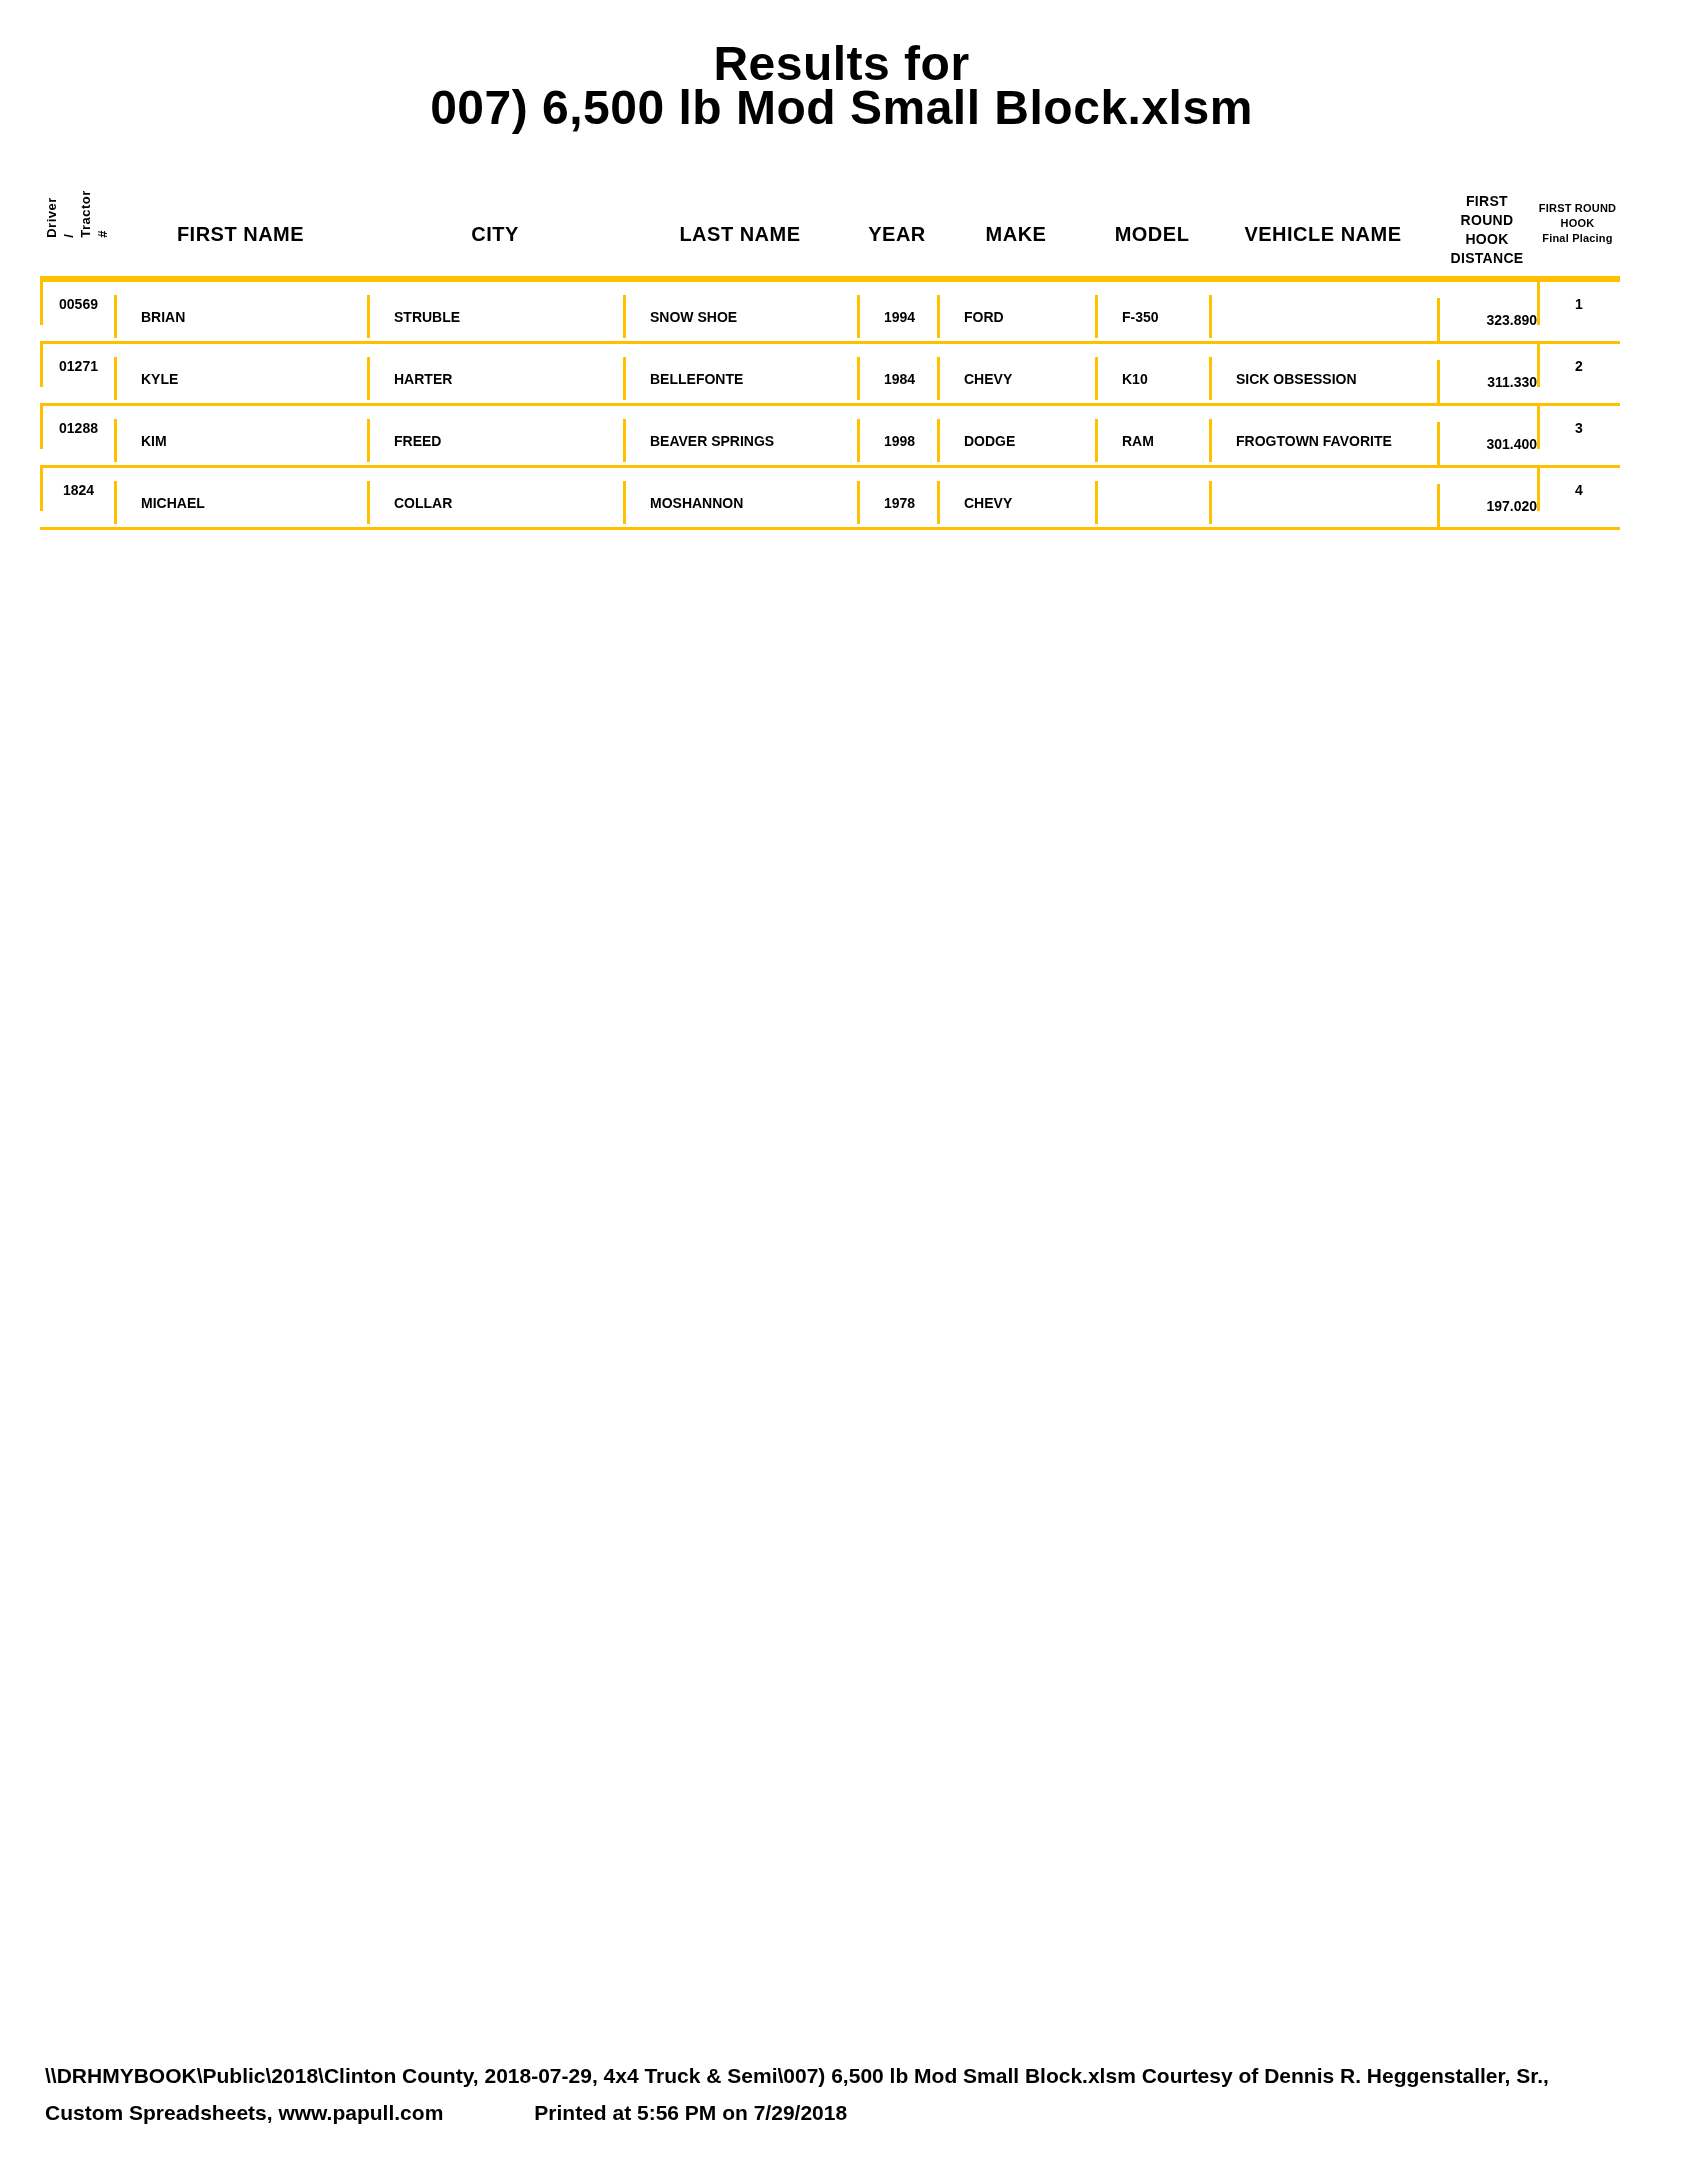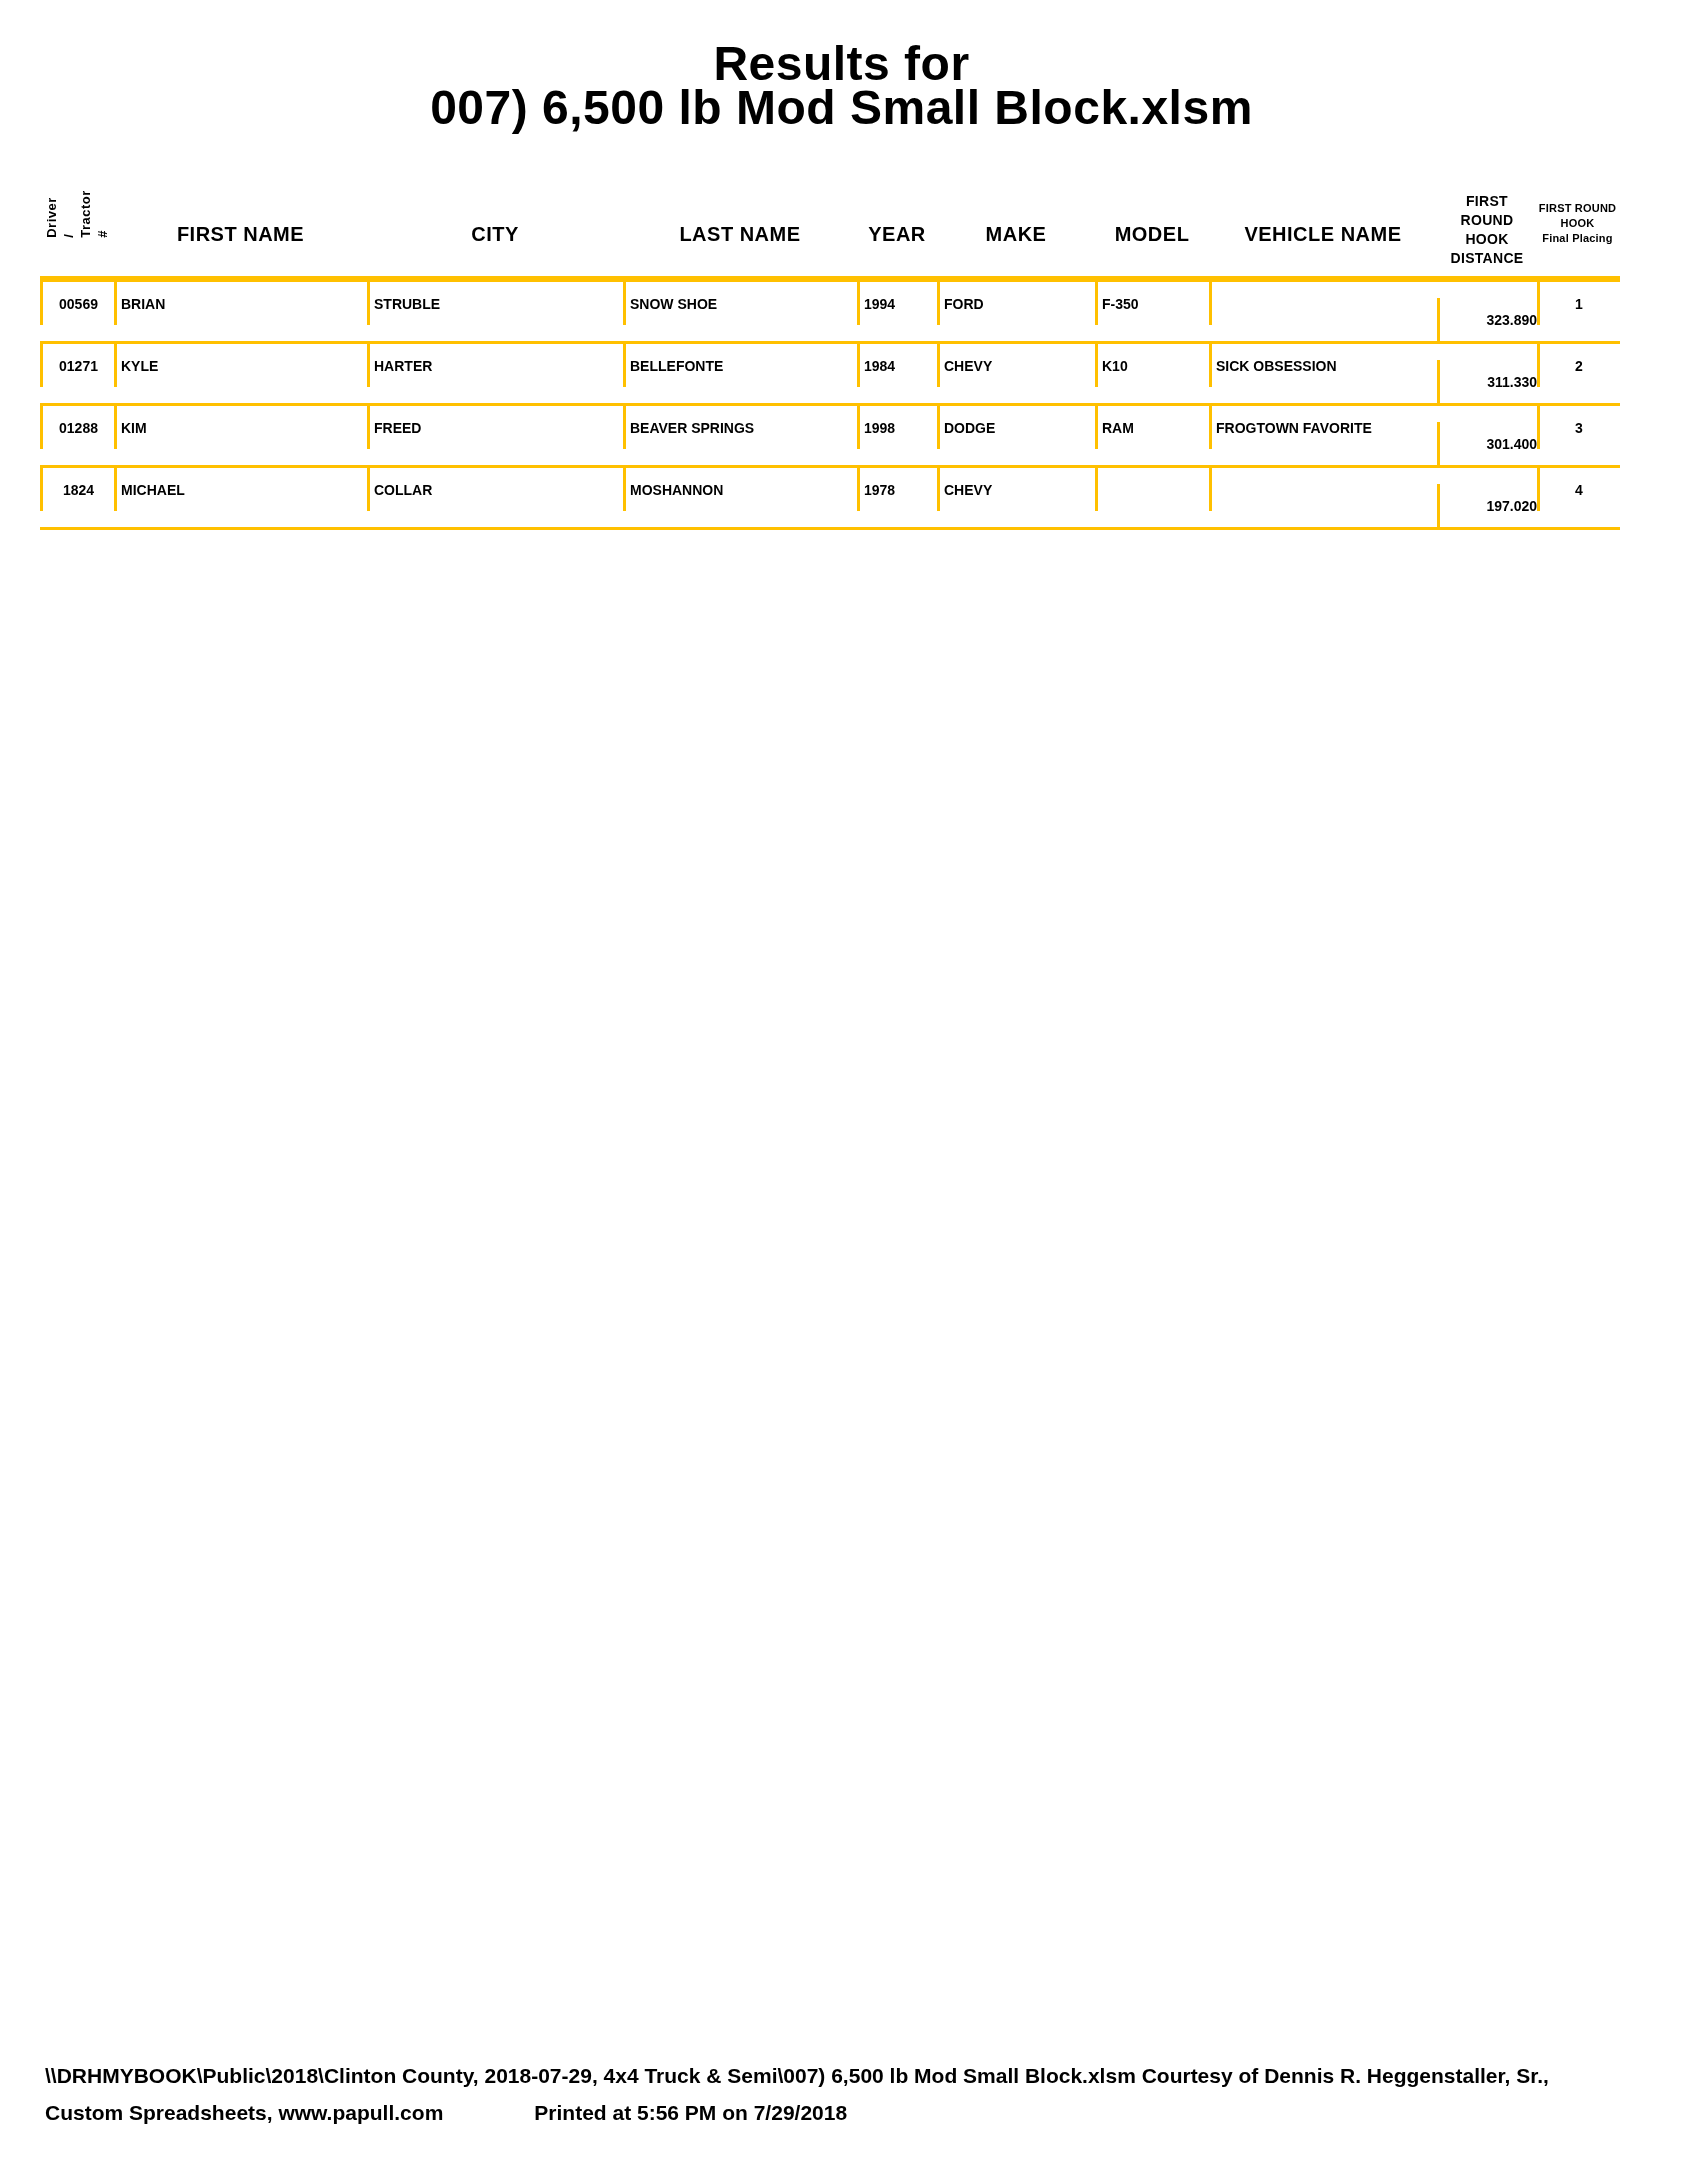--- a/index.html
+++ b/index.html
@@ -86,21 +86,21 @@
   .data-cell {
     height: 43px;
     border-left: 3px solid var(--gold);
     display: flex;
     align-items: center;
     font-size: 14px;
     font-weight: 700;
     overflow: hidden;
     white-space: nowrap;
   }
-  .al { justify-content: flex-start; padding-left: 4px; }
+  .al { justify-content: flex-start; padding-left: 24px; margin-top: 13px; }
   .ac { justify-content: center; }
   .ar { justify-content: flex-end; padding-right: 0; margin-top: 16px; }
 
   
   .footer {
     position: absolute;
     left: 45px;
     top: 2057px;
     width: 1604px;
     font-size: 21px;

